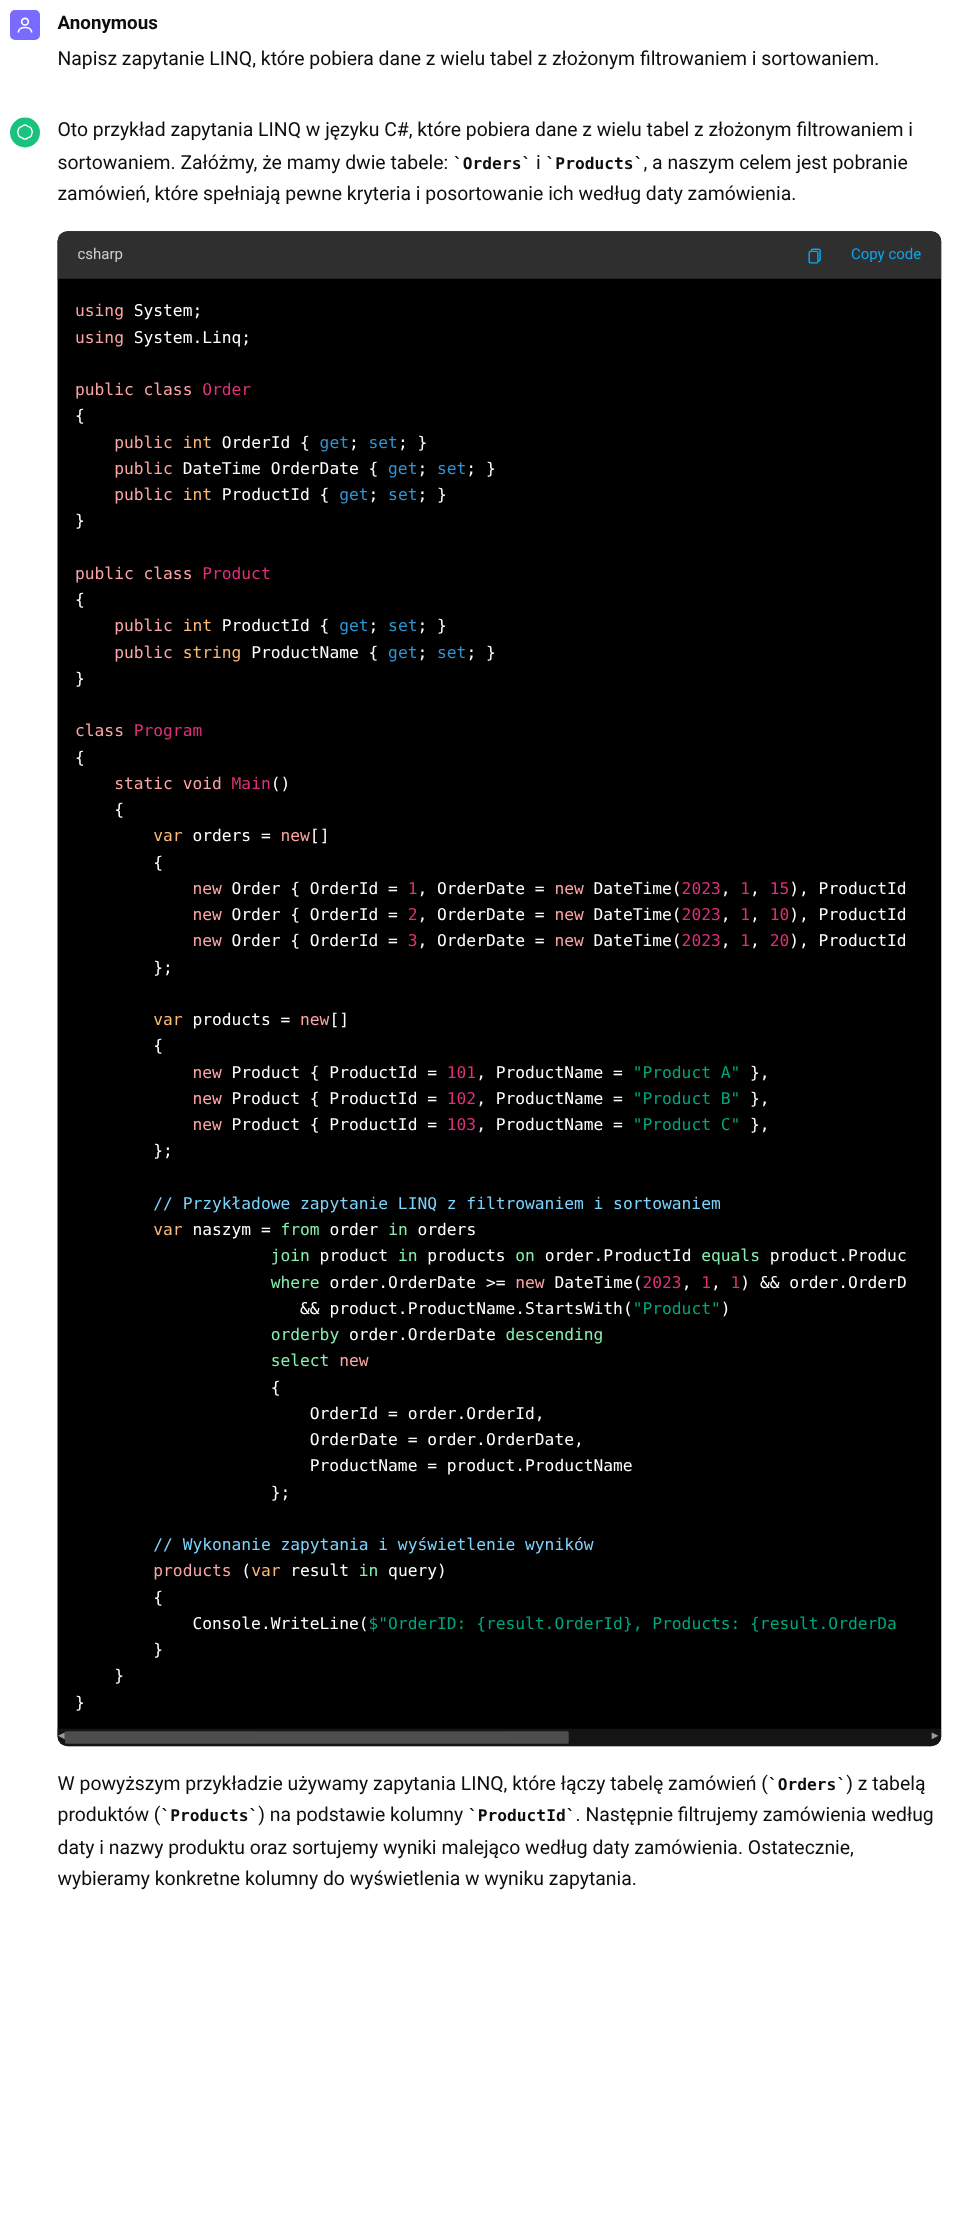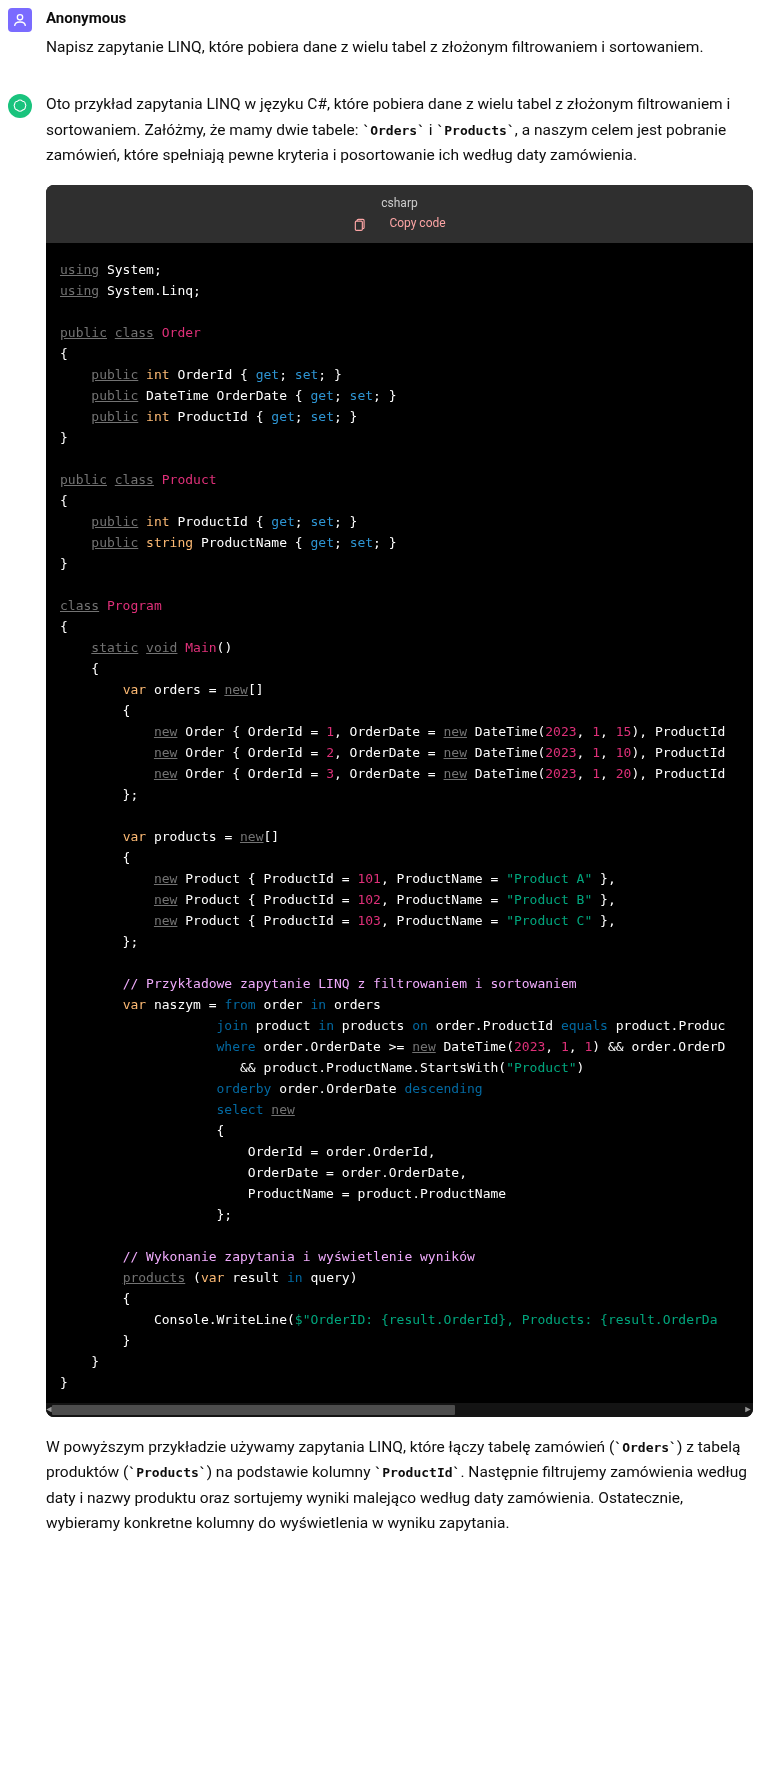--- a/index.html
+++ b/index.html
@@ -40,49 +40,48 @@
     width: 100%;
   }
   .code-header {
     background: #2f2f2f;
     color: #cdcdcd;
     font-size: 12px;
     padding: 9px 16px;
     display: flex;
     justify-content: space-between;
     align-items: center;
-    flex-direction: column;
   }
   .copy-btn {
     display: flex; align-items: center; gap: 22px;
-    cursor: pointer; color: #fca5a5;
+    cursor: pointer; color: #0ea5e9;
     font-size: 12px;
   }
   .copy-btn svg { width: 14px; height: 14px; }
   .code-scroll {
     overflow-x: auto;
     scrollbar-color: #5a5a5a #2b2b2b;
   }
   .code-body {
     padding: 16px 14px 10px 14px;
     font-family: "Menlo","Consolas","Monaco",monospace;
     font-size: 13px;
     line-height: 21px;
     color: #ffffff;
     white-space: pre;
     min-width: max-content;
   }
-  .tok-kw   { color: #737373; text-decoration: underline; }  
+  .tok-kw   { color: #fca5a5; }  
   .tok-type { color: #fdba74; }  
   .tok-class{ color: #df3079; }  
   .tok-num  { color: #df3079; }
   .tok-str  { color: #00a67d; }
   .tok-prop { color: #2e95d3; }  
-  .tok-com  { color: #f0abfc; }
-  .tok-linq { color: #0369a1; }
+  .tok-com  { color: #7dd3fc; }
+  .tok-linq { color: #86efac; }
   .scrollbar-track {
     height: 14px;
     background: #141414;
     position: relative;
     border-top: 0;
   }
   .scrollbar-thumb {
     position: absolute;
     left: 6px; top: 2px;
     height: 10px;

